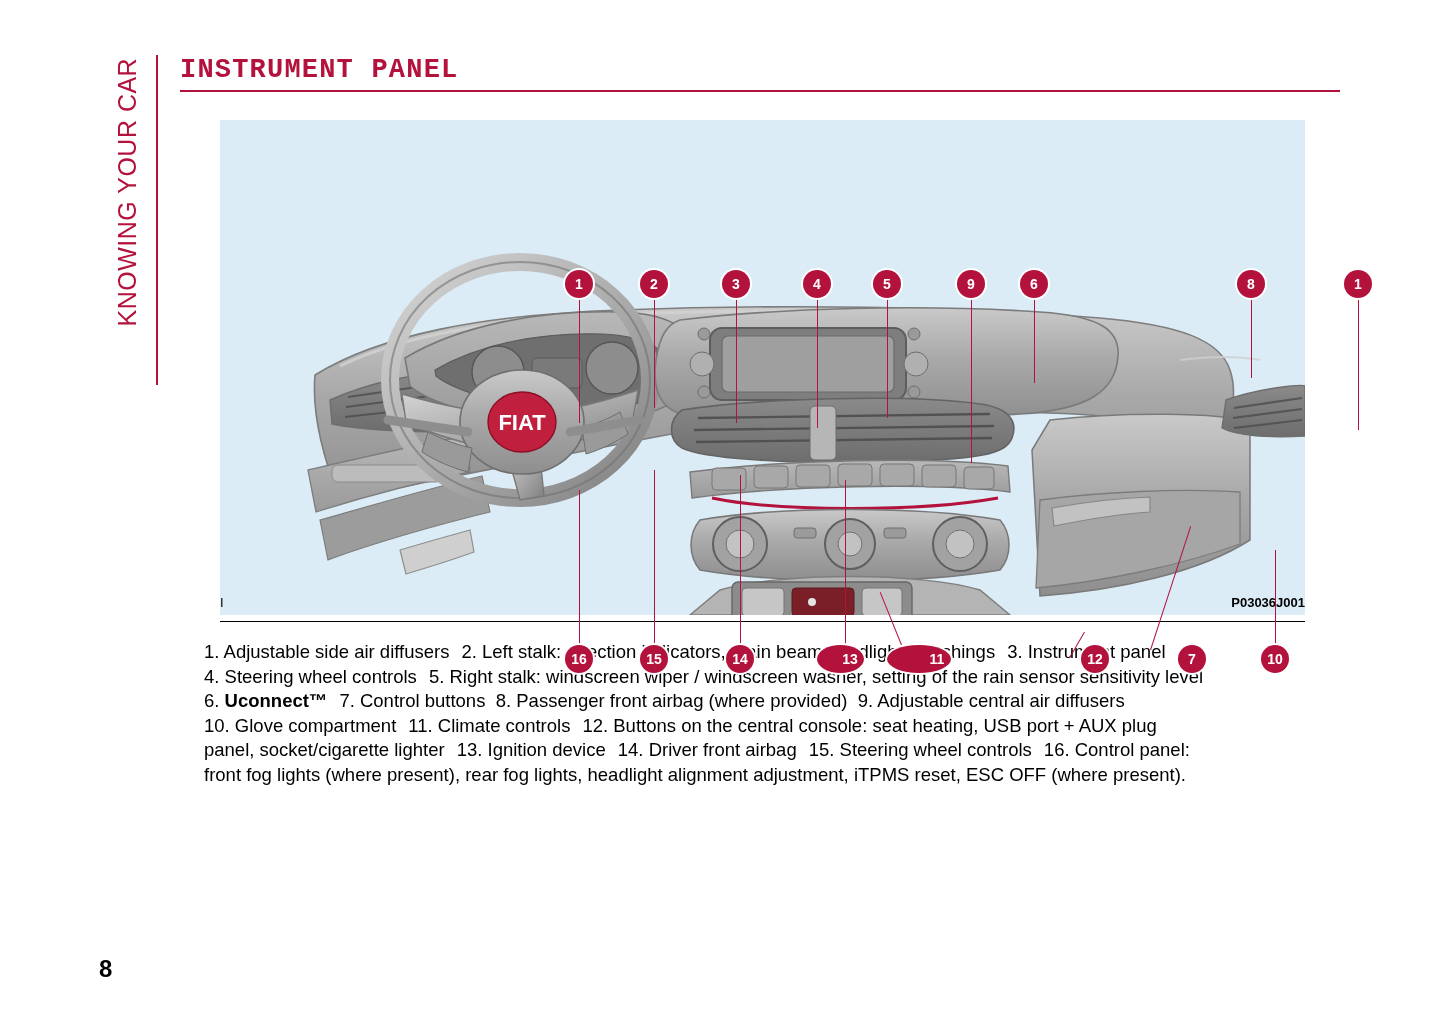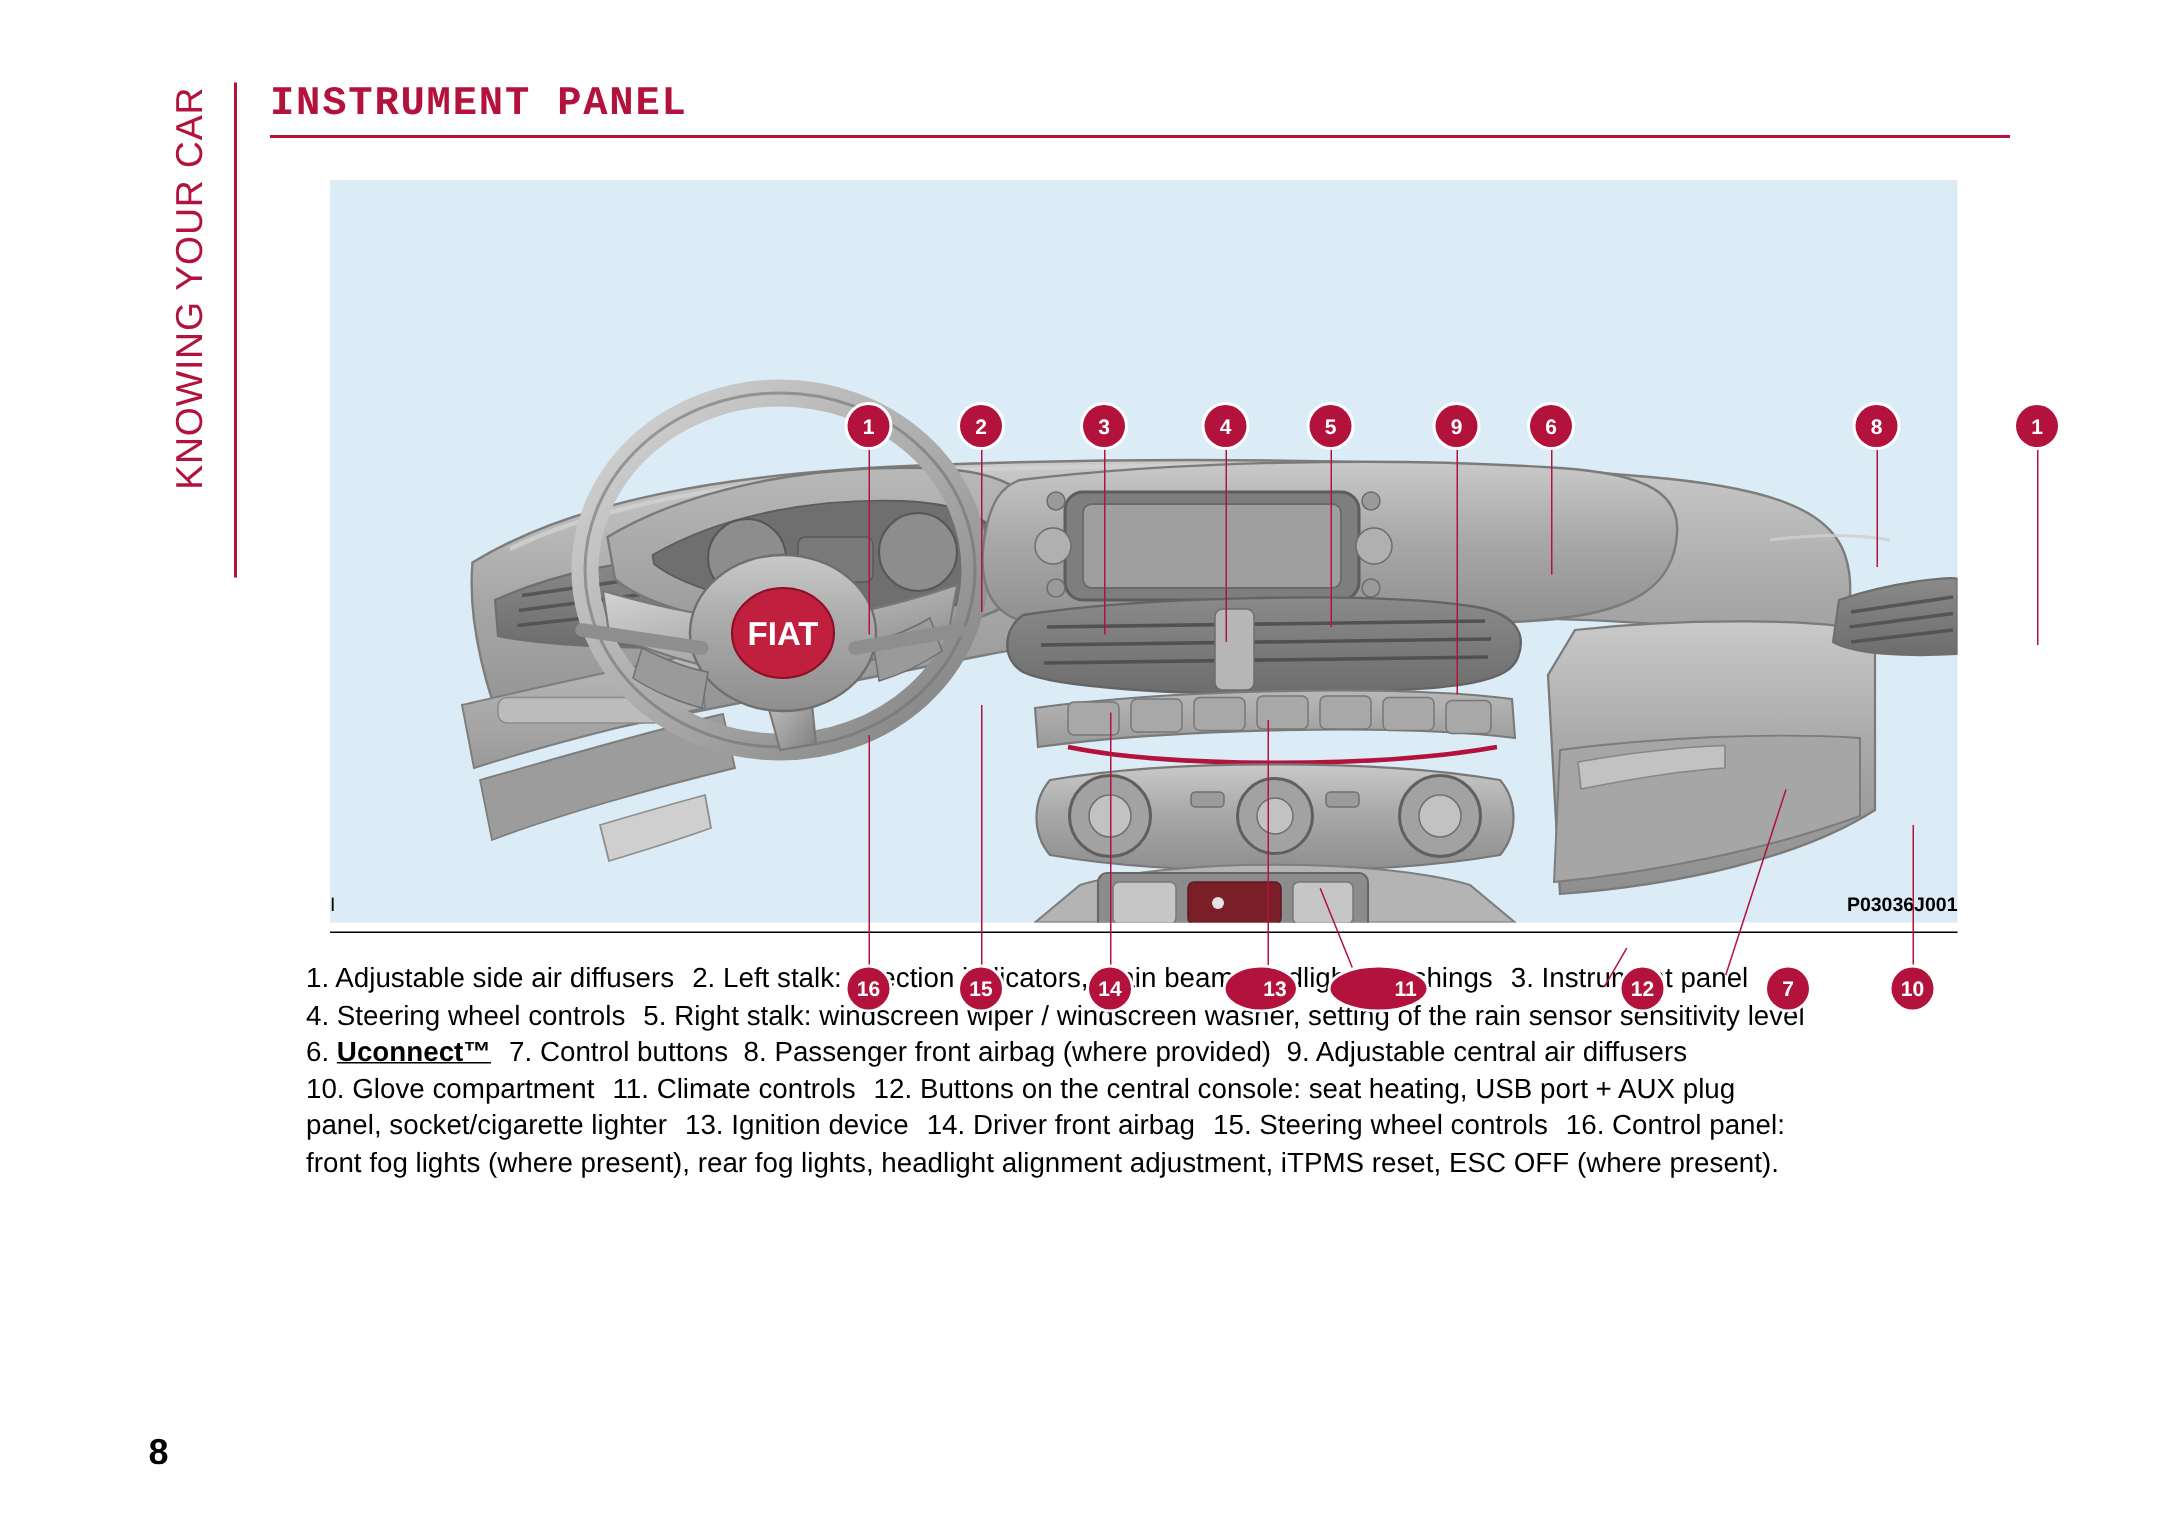--- a/index.html
+++ b/index.html
@@ -121,21 +121,21 @@
   .body-text {
     position: absolute;
     left: 204px;
     top: 640px;
     width: 1160px;
     font-size: 18.5px;
     line-height: 24.5px;
     color: #000;
   }
   .body-text .gap { display: inline-block; width: 12px; }
-  .body-text b { font-weight: bold; text-decoration: underline; }
+  .body-text b { font-weight: bold; }
 
   
   .page-number {
     position: absolute;
     left: 99px;
     top: 955px;
     font-size: 24px;
     font-weight: bold;
     color: #000;
   }

